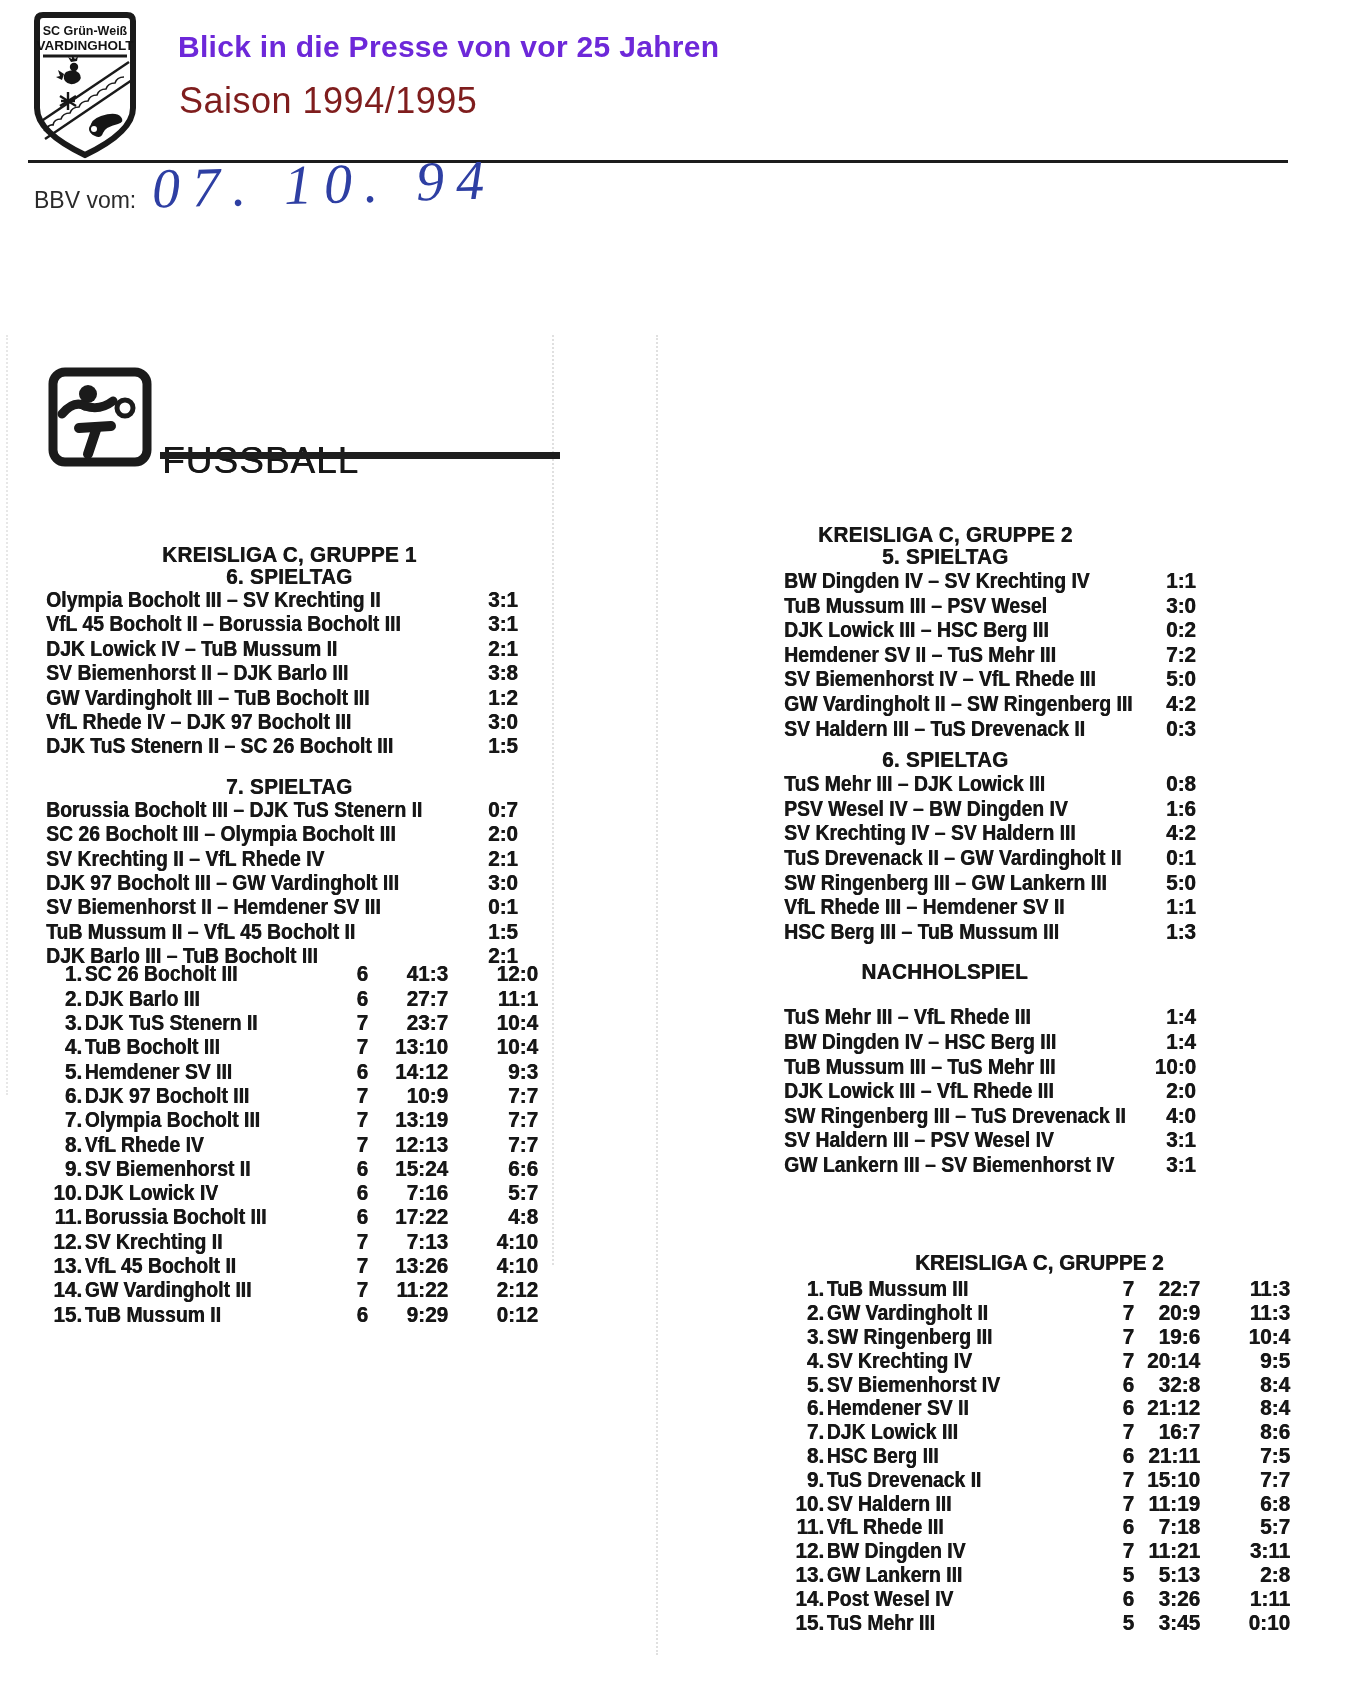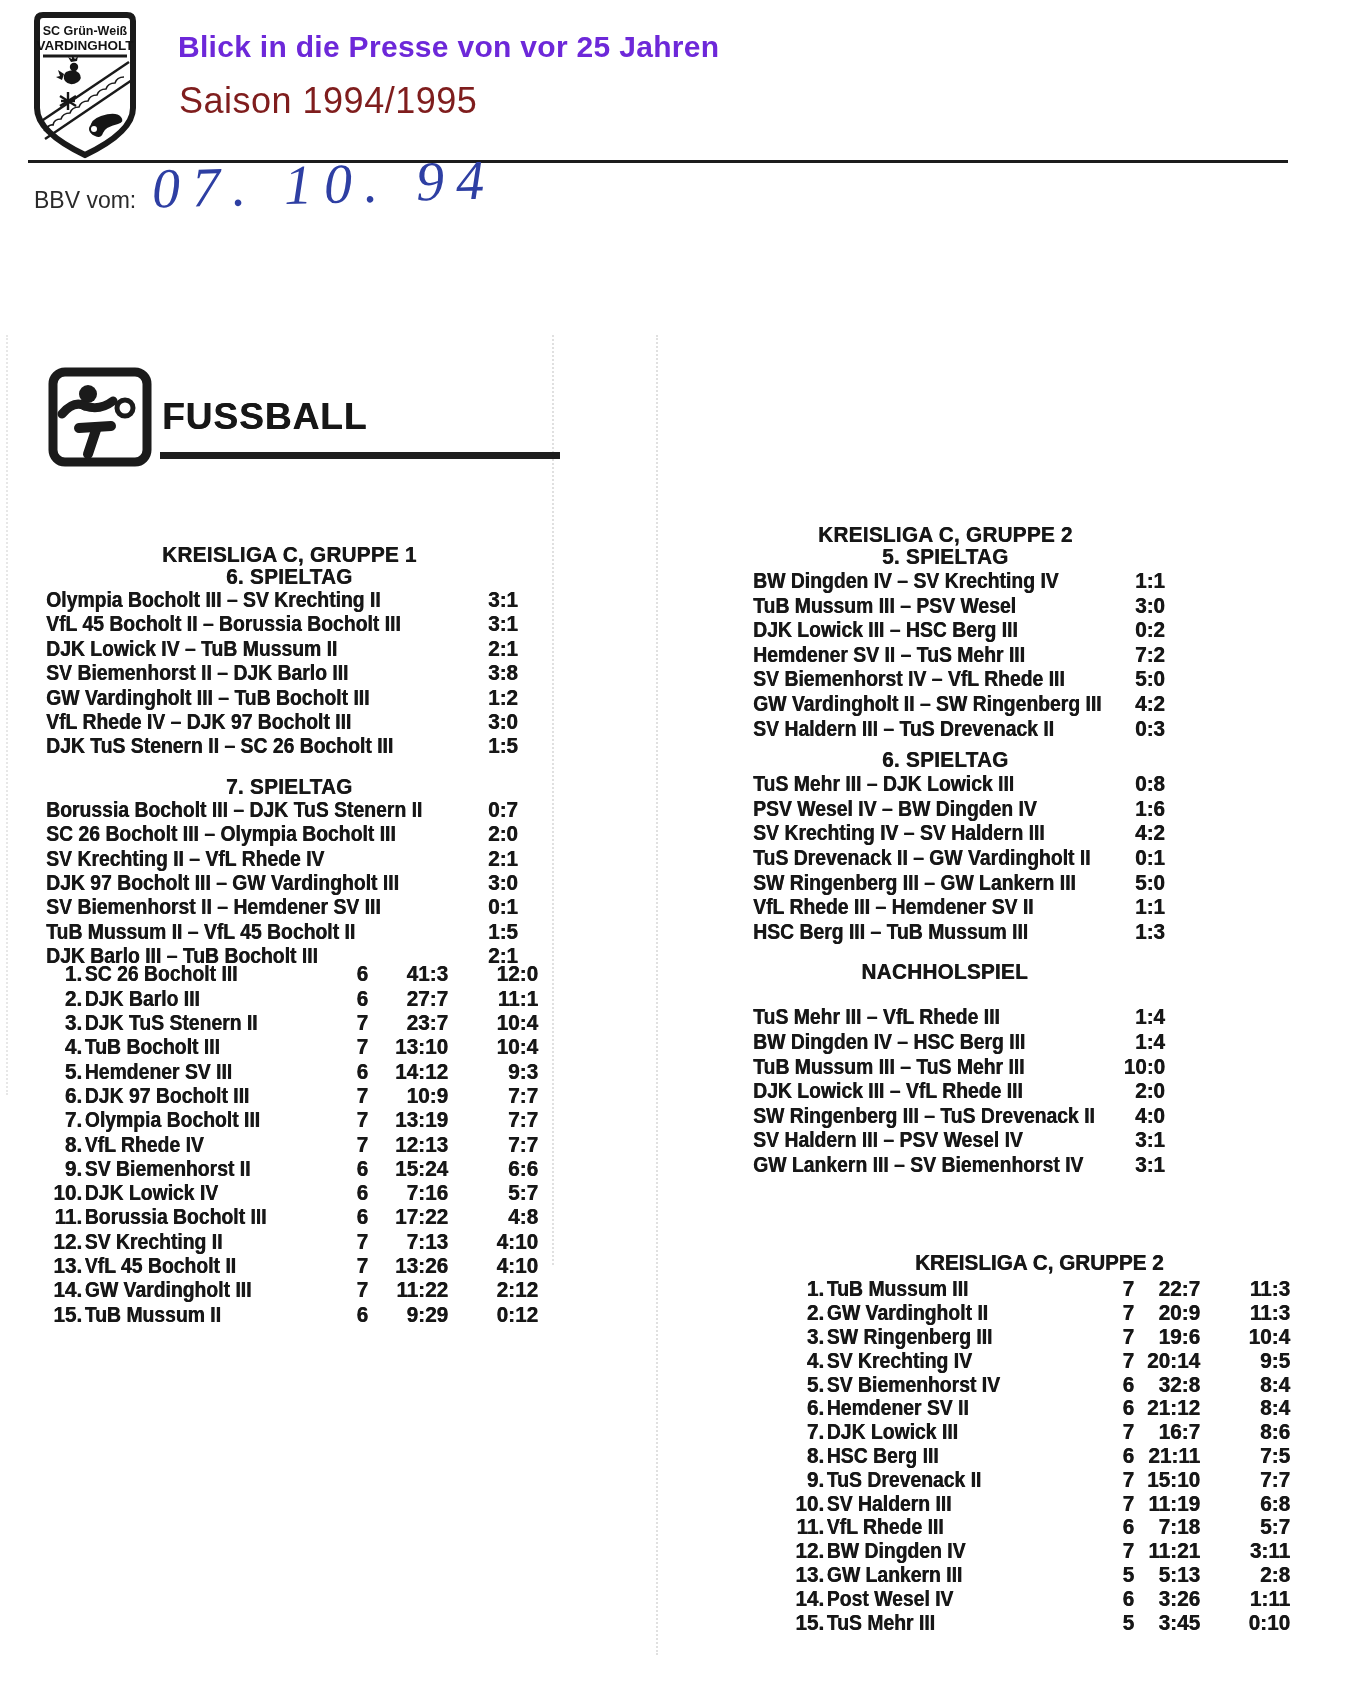--- a/index.html
+++ b/index.html
@@ -18,21 +18,21 @@
   .head-rule{left:28px;top:160px;width:1260px;height:3px;background:#1c1c1c;}
   .bbv-label{left:34px;top:187px;font-size:23px;font-weight:400;color:#2a2a2a;text-align:center;}
   .bbv-date{
     left:152px;top:152px;font-size:56px;color:#2e3fa3;
     font-family:"Liberation Serif","DejaVu Serif",serif;font-style:italic;
     letter-spacing:12px;transform:rotate(-1.5deg);white-space:nowrap;
   }
 
   
   .fb-iconbox{left:48px;top:367px;width:104px;height:100px;}
-  .fb-title{left:162px;top:396px;font-size:37px;font-weight:700;letter-spacing:1px;color:#171717;}
+  .fb-title{left:162px;top:440px;font-size:37px;font-weight:400;letter-spacing:1px;color:#171717;}
   .fb-underline{left:160px;top:452px;width:400px;height:7px;background:#1e1e1e;}
 
   
   .vline{position:absolute;border-left:2px dotted #e0e0e0;}
   .v1{left:552px;top:335px;height:930px;}
   .v2{left:656px;top:335px;height:1320px;}
   .v3{left:6px;top:335px;height:760px;border-left-color:#e7e7e7;}
 
   
   #left-col{left:40px;top:544px;width:498px;}
@@ -49,21 +49,21 @@
   
   .match-row{position:relative;font-size:22px;font-weight:700;white-space:nowrap;color:#171717;}
   .pairing{display:inline-block;transform:scaleX(0.88);transform-origin:0 50%;}
   .score{position:absolute;right:0;top:0;transform:scaleX(0.94);transform-origin:100% 50%;}
 
   #left-col .matches{margin-left:6px;width:472px;}
   #left-col .match-row{height:24.4px;line-height:24.4px;}
   #left-col .matchday + .matchday{margin-top:17px;}
   #left-col .matches{margin-top:0;}
 
-  #right-col .matches{margin-left:63px;width:412px;}
+  #right-col .matches{margin-left:94px;width:412px;}
   #right-col .match-row{height:24.6px;line-height:24.6px;}
   #right-col .matchday + .matchday{margin-top:8px;}
   #right-col .matches{margin-top:1px;}
   #right-col .matchday:last-of-type{margin-top:17px;}
   #right-col .matchday:last-of-type .matches{margin-top:22px;}
 
   
   .tbl{font-size:22px;font-weight:700;color:#171717;}
   .t-row{display:flex;white-space:nowrap;}
   .t-rank{width:36px;text-align:right;transform:scaleX(0.94);transform-origin:100% 50%;}

